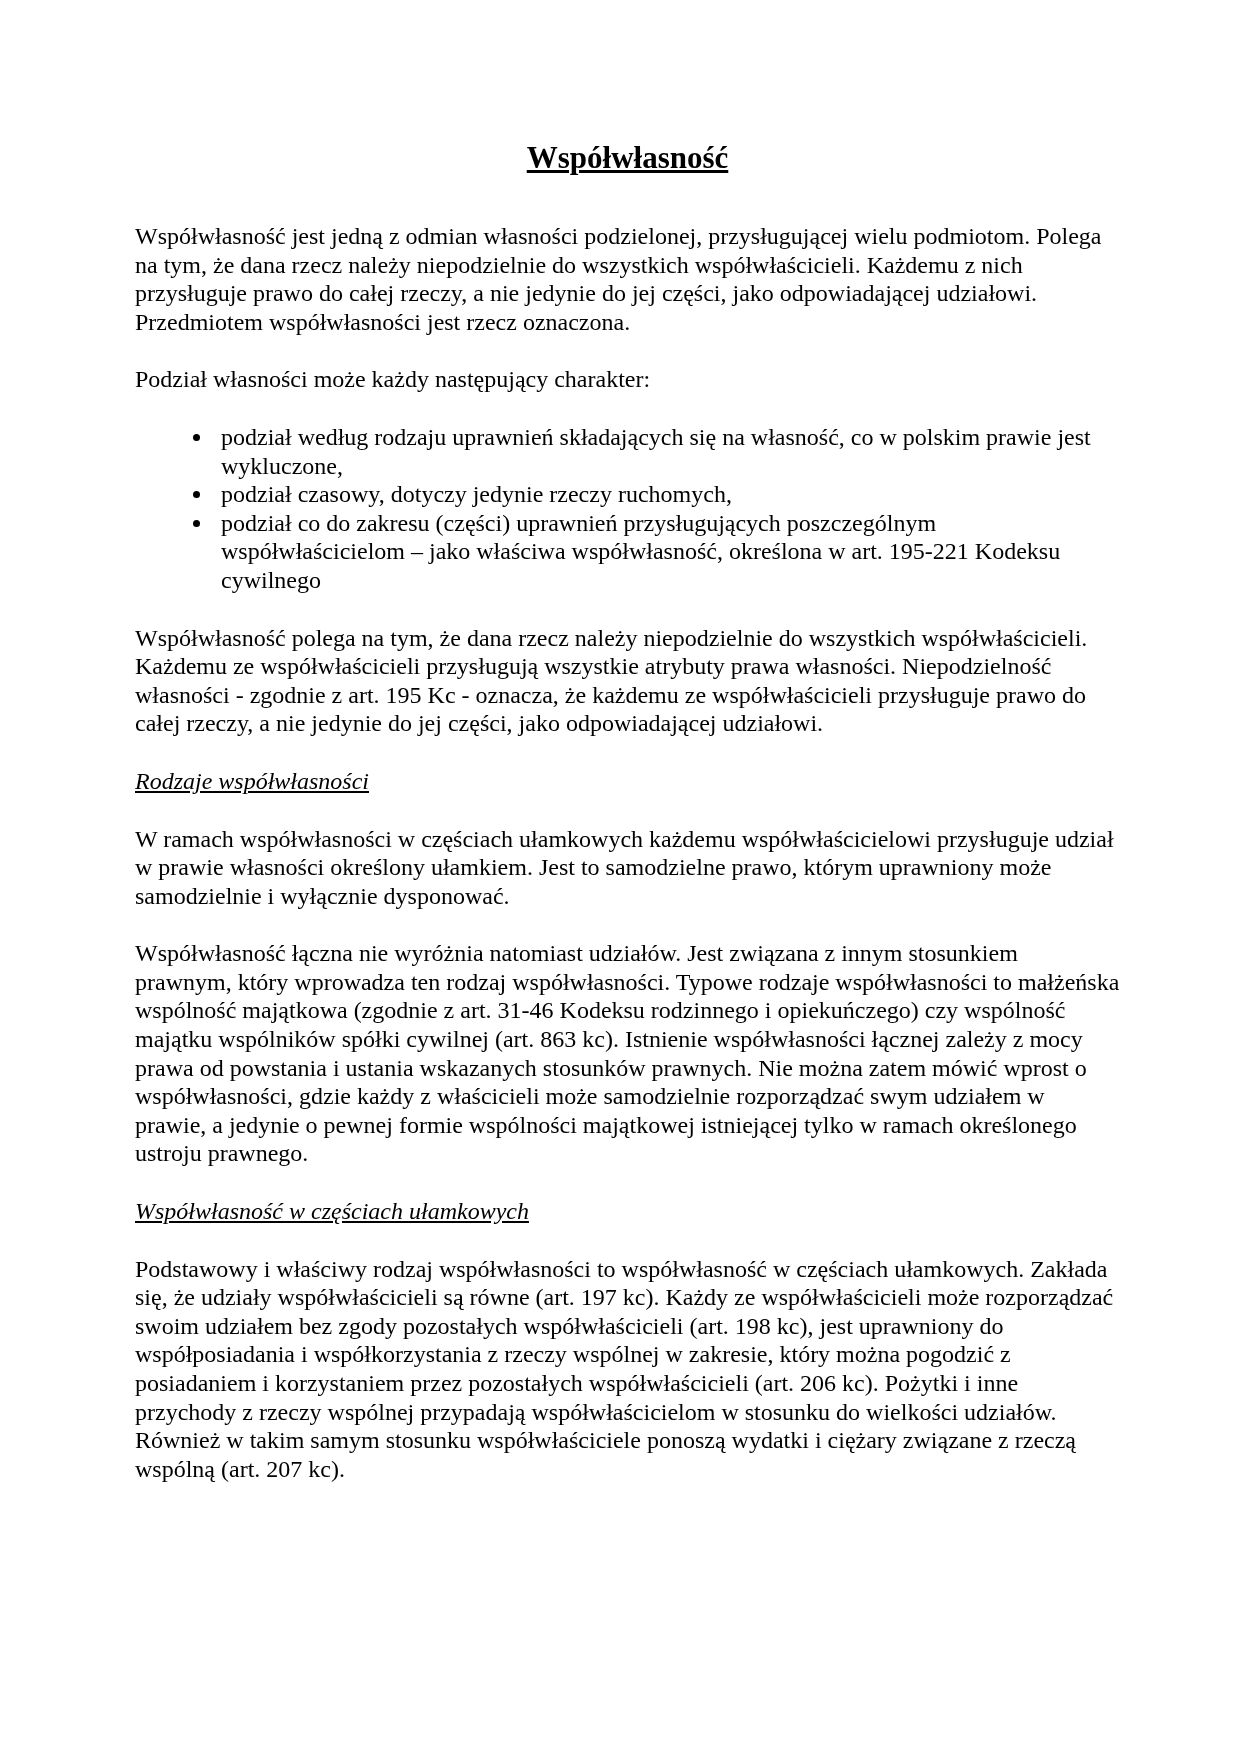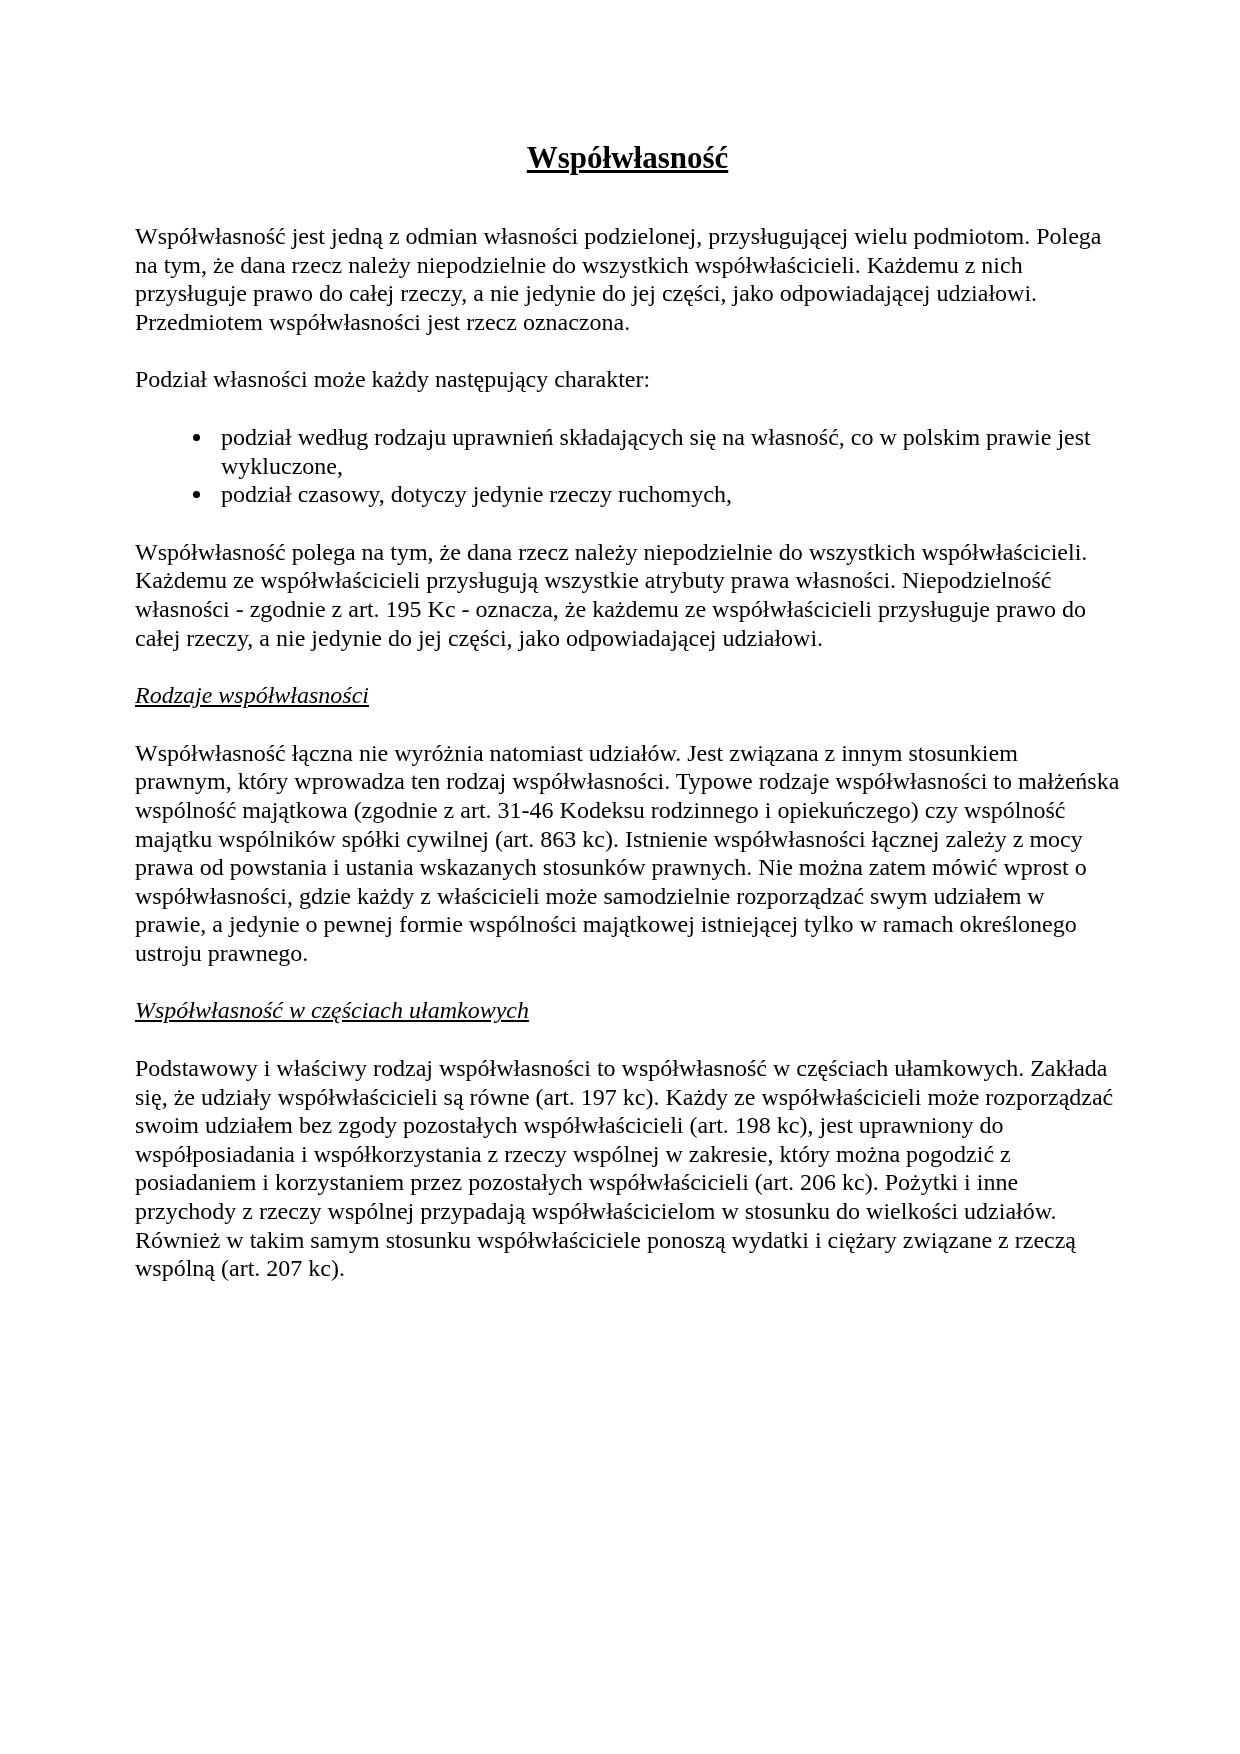--- a/index.html
+++ b/index.html
@@ -76,27 +76,29 @@
 
     <h1 class="doc-title">Współwłasność</h1>
 
     <p class="para">Współwłasność jest jedną z odmian własności podzielonej, przysługującej wielu podmiotom. Polega na tym, że dana rzecz należy niepodzielnie do wszystkich współwłaścicieli. Każdemu z nich przysługuje prawo do całej rzeczy, a nie jedynie do jej części, jako odpowiadającej udziałowi. Przedmiotem współwłasności jest rzecz oznaczona.</p>
 
     <p class="para">Podział własności może każdy następujący charakter:</p>
 
     <ul class="bullet-list">
       <li>podział według rodzaju uprawnień składających się na własność, co w polskim prawie jest wykluczone,</li>
       <li>podział czasowy, dotyczy jedynie rzeczy ruchomych,</li>
+      <li>podział co do zakresu (części) uprawnień przysługujących poszczególnym współwłaścicielom – jako właściwa współwłasność, określona w art. 195-221 Kodeksu cywilnego</li>
     </ul>
 
     <p class="para">Współwłasność polega na tym, że dana rzecz należy niepodzielnie do wszystkich współwłaścicieli. Każdemu ze współwłaścicieli przysługują wszystkie atrybuty prawa własności. Niepodzielność własności - zgodnie z art. 195 Kc - oznacza, że każdemu ze współwłaścicieli przysługuje prawo do całej rzeczy, a nie jedynie do jej części, jako odpowiadającej udziałowi.</p>
 
     <h2 class="section-heading"><span>Rodzaje współwłasności</span></h2>
 
 
+    <p class="para">W ramach współwłasności w częściach ułamkowych każdemu współwłaścicielowi przysługuje udział w prawie własności określony ułamkiem. Jest to samodzielne prawo, którym uprawniony może samodzielnie i wyłącznie dysponować.</p>
 
     <p class="para">Współwłasność łączna nie wyróżnia natomiast udziałów. Jest związana z innym stosunkiem prawnym, który wprowadza ten rodzaj współwłasności. Typowe rodzaje współwłasności to małżeńska wspólność majątkowa (zgodnie z art. 31-46 Kodeksu rodzinnego i opiekuńczego) czy wspólność majątku wspólników spółki cywilnej (art. 863 kc). Istnienie współwłasności łącznej zależy z mocy prawa od powstania i ustania wskazanych stosunków prawnych. Nie można zatem mówić wprost o współwłasności, gdzie każdy z właścicieli może samodzielnie rozporządzać swym udziałem w prawie, a jedynie o pewnej formie wspólności majątkowej istniejącej tylko w ramach określonego ustroju prawnego.</p>
 
     <h2 class="section-heading"><span>Współwłasność w częściach ułamkowych</span></h2>
 
     <p class="para">Podstawowy i właściwy rodzaj współwłasności to współwłasność w częściach ułamkowych. Zakłada się, że udziały współwłaścicieli są równe (art. 197 kc). Każdy ze współwłaścicieli może rozporządzać swoim udziałem bez zgody pozostałych współwłaścicieli (art. 198 kc), jest uprawniony do współposiadania i współkorzystania z rzeczy wspólnej w zakresie, który można pogodzić z posiadaniem i korzystaniem przez pozostałych współwłaścicieli (art. 206 kc). Pożytki i inne przychody z rzeczy wspólnej przypadają współwłaścicielom w stosunku do wielkości udziałów. Również w takim samym stosunku współwłaściciele ponoszą wydatki i ciężary związane z rzeczą wspólną (art. 207 kc).</p>
 
   </div>
 </div>
 

